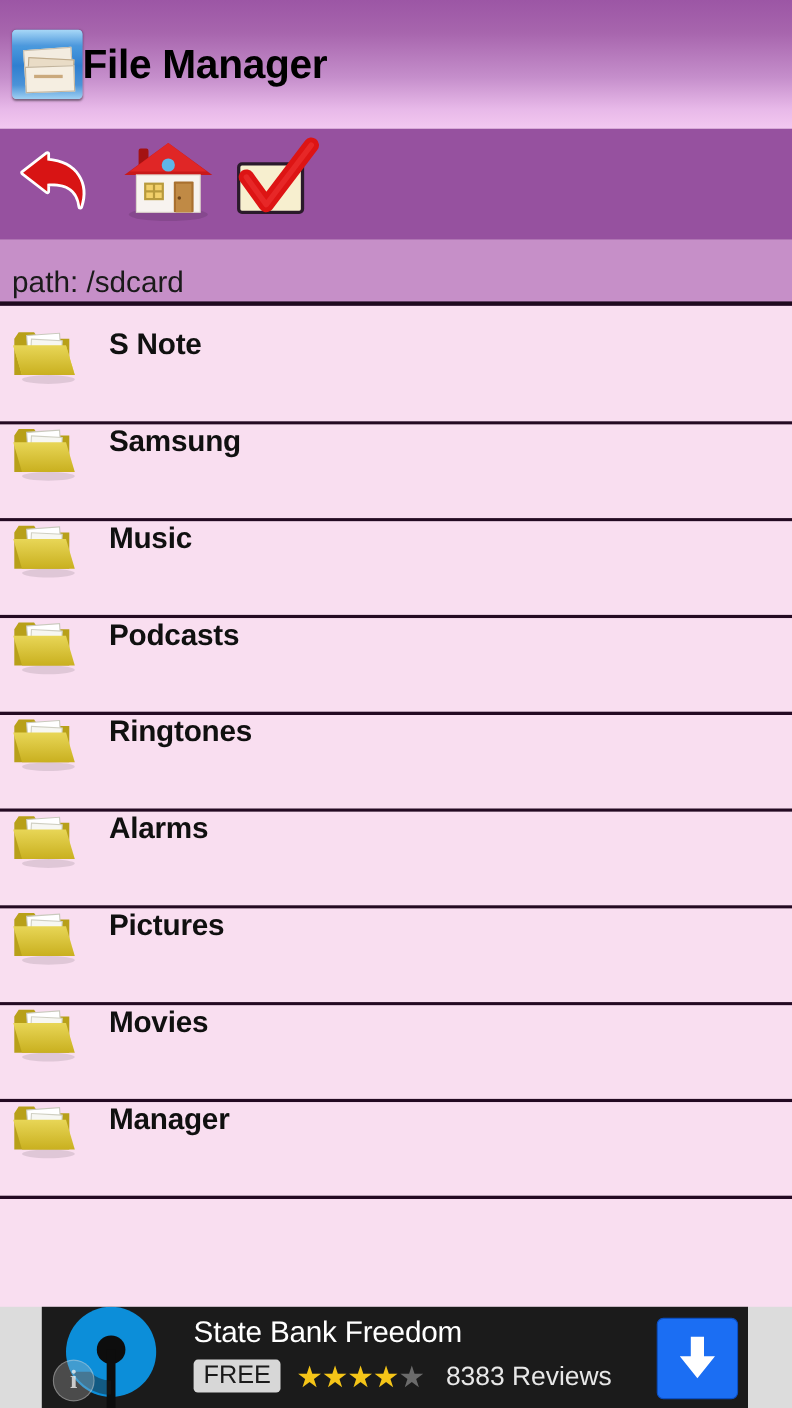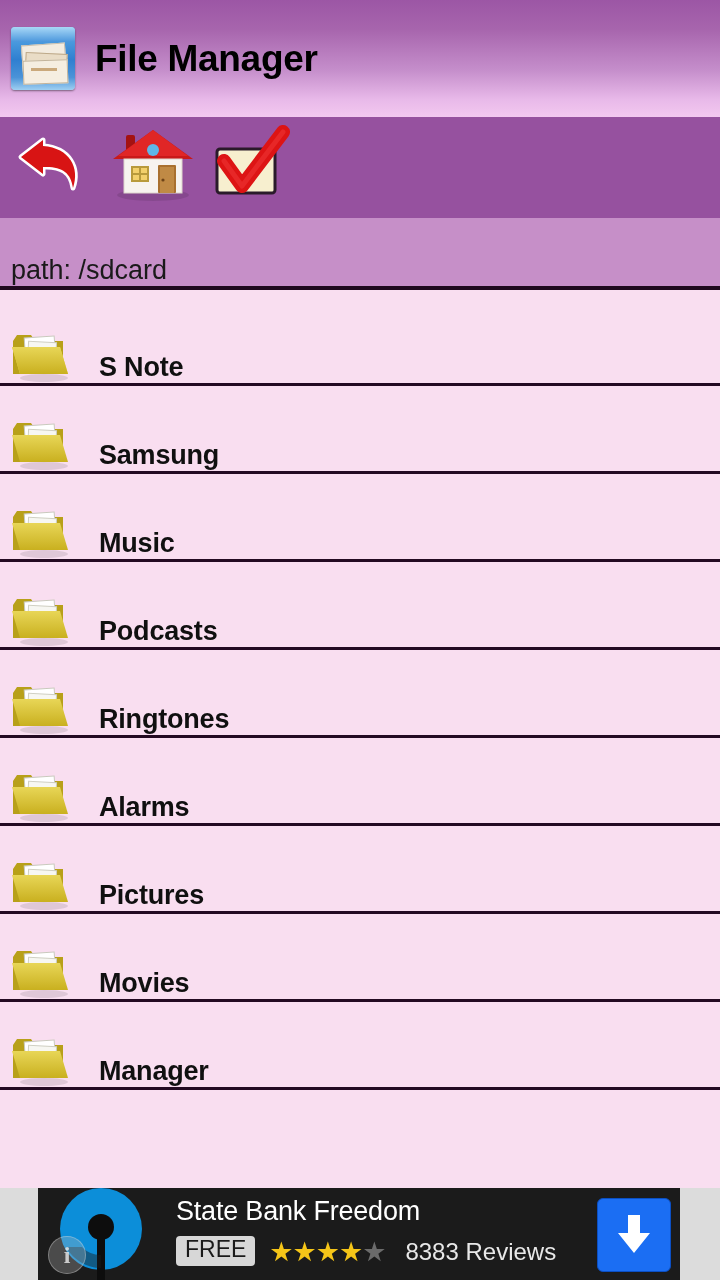--- a/index.html
+++ b/index.html
@@ -77,21 +77,20 @@
   .app-icon .tabline {
     position: absolute;
     left: 20px; top: 41px;
     width: 26px; height: 3px;
     background: #caa97c;
   }
   .app-title {
     font-size: 37px;
     font-weight: bold;
     color: #000;
-    margin-left: 20px;
     letter-spacing: -0.3px;
     line-height: 1;
   }
 
   
   .toolbar {
     position: absolute;
     left: 0; top: 117px;
     width: 720px;
     height: 101px;
@@ -105,26 +104,26 @@
     position: relative;
     flex: 0 0 auto;
   }
   .tbtn svg { position: absolute; left: 0; top: 0; }
 
   
   .pathbar {
     position: absolute;
     left: 0; top: 218px;
     width: 720px;
-    height: 72px;
+    height: 60px;
     background: #c68fc8;
     border-bottom: 4px solid #1f0a1e;
     box-sizing: border-box;
     display: flex;
-    align-items: flex-end;
+    align-items: center;
     padding: 22px 0 0 11px;
   }
   .path-text {
     font-size: 27px;
     color: #1a1a1a;
     line-height: 1.1;
   }
 
   
   .list {
@@ -134,21 +133,21 @@
     height: 890px;
     background: #f9def0;
     overflow: hidden;
   }
   .row {
     position: relative;
     height: 88px;
     border-bottom: 3px solid #240a22;
     box-sizing: border-box;
     display: flex;
-    align-items: flex-end;
+    align-items: flex-start;
     background: #f9def0;
   }
   .folder-icon {
     position: relative;
     width: 62px;
     height: 52px;
     margin-left: 11px;
     flex: 0 0 auto;
   }
   .row-label {

